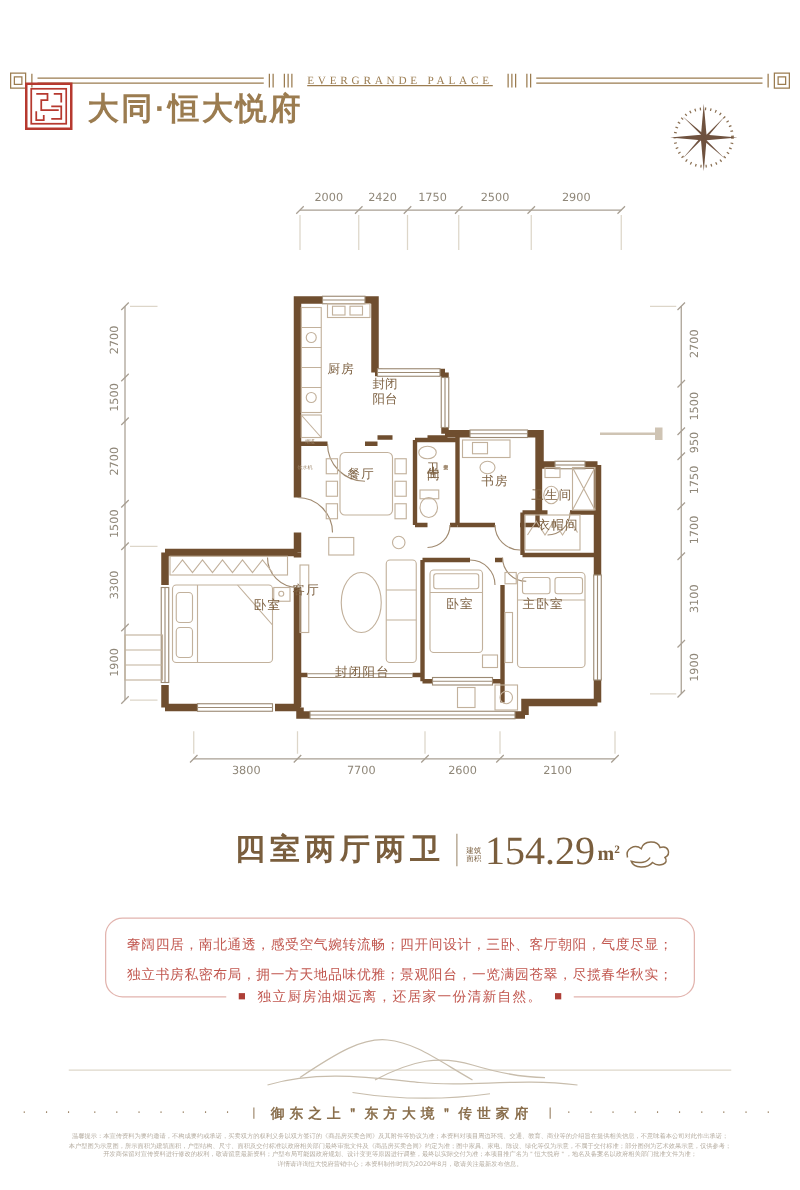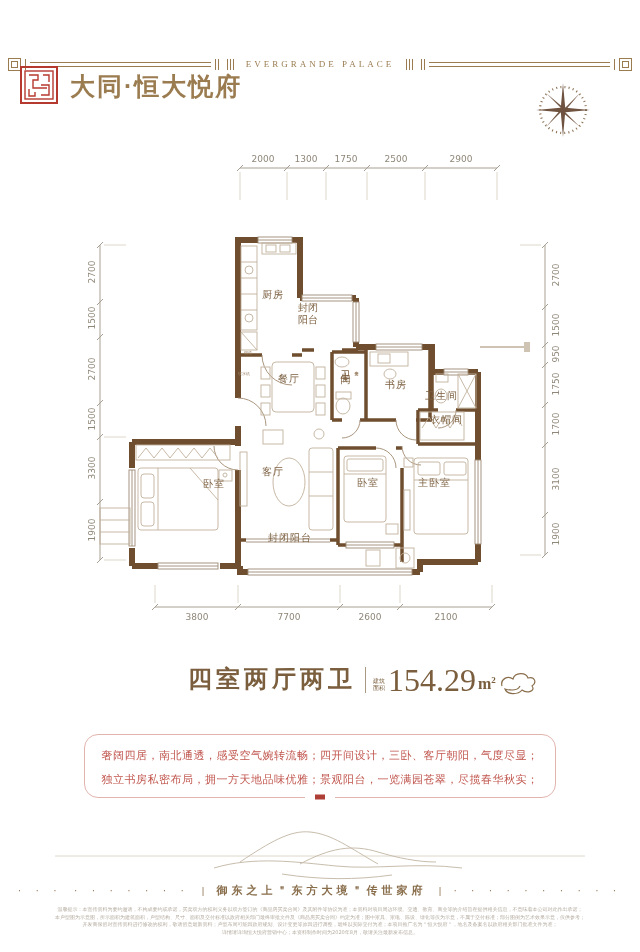--- a/index.html
+++ b/index.html
@@ -8,21 +8,21 @@
   
   .top-border{position:absolute;top:57px;left:8px;right:8px;height:14px;
               display:flex;align-items:center;color:#9b7c50;}
   .end-orn{width:11px;height:11px;border:1px solid #9b7c50;flex:0 0 auto;
            background:repeating-linear-gradient(45deg,#c9b львів08a 0 1px,transparent 1px 3px);}
   .orn-inner{width:5px;height:5px;border:1px solid #9b7c50;margin:2px auto;}
   .hline{flex:1;height:3px;border-top:1px solid #9b7c50;border-bottom:1px solid #9b7c50;}
   .vbars{display:flex;gap:2px;margin:0 4px;flex:0 0 auto;}
   .vbars i{display:block;width:1px;height:11px;background:#9b7c50;}
   .banner-text{font-family:"Liberation Serif",serif;font-size:9px;letter-spacing:3px;
-               margin:0 8px;white-space:nowrap;}
+               margin:0 8px;white-space:nowrap;text-decoration:underline;}
   .seal{position:absolute;left:20px;top:66px;width:38px;height:38px;border:2px solid #b6392f;
         box-sizing:border-box;padding:2px;}
   .brand-title{position:absolute;left:70px;top:70px;font-family:Liberation Sans, sans-serif;
                font-weight:700;font-size:25px;color:#9b7c50;letter-spacing:2px;}
   
   .dim{position:absolute;width:40px;text-align:center;font-size:9px;color:#8f8779;}
   .dimv{position:absolute;width:40px;text-align:center;font-size:9px;color:#8f8779;
         transform:rotate(-90deg);}
   
   .room{position:absolute;color:#7d6142;font-size:10px;letter-spacing:1px;white-space:nowrap;}
@@ -295,21 +295,21 @@
       <rect x="366" y="550" width="14" height="16"></rect>
     </g>
 
     <g stroke="#cfc4b4" stroke-width="2">
       <path d="M480,347 L524,347"></path>
         <rect x="524" y="342" width="6" height="10" fill="#cfc4b4" stroke="none"></rect>
     </g>
   </svg>
 
   <span class="dim" style="left:243px;top:154px">2000</span>
-  <span class="dim" style="left:286px;top:154px">1300</span>
+  <span class="dim" style="left:286px;top:154px">2420</span>
   <span class="dim" style="left:326px;top:154px">1750</span>
   <span class="dim" style="left:376px;top:154px">2500</span>
   <span class="dim" style="left:441px;top:154px">2900</span>
 
   <span class="dimv" style="left:72px;top:267px">2700</span>
   <span class="dimv" style="left:72px;top:313px">1500</span>
   <span class="dimv" style="left:72px;top:364px">2700</span>
   <span class="dimv" style="left:72px;top:414px">1500</span>
   <span class="dimv" style="left:72px;top:463px">3300</span>
   <span class="dimv" style="left:72px;top:525px">1900</span>
@@ -329,21 +329,21 @@
 
   <span class="room" style="left:262px;top:288px">厨房</span>
   <span class="room wrap" style="left:298px;top:302px">封闭阳台</span>
   <span class="room" style="left:278px;top:372px">餐厅</span>
   <span class="room vert" style="left:338px;top:362px">卫生间</span>
   <span class="note vert" style="left:354px;top:368px">安全使用</span>
   <span class="room" style="left:385px;top:378px">书房</span>
   <span class="room" style="left:425px;top:389px">卫生间</span>
   <span class="room" style="left:430px;top:413px">衣帽间</span>
   <span class="room" style="left:203px;top:477px">卧室</span>
-  <span class="room" style="left:262px;top:465px">客厅</span>
+  <span class="room" style="left:234px;top:465px">客厅</span>
   <span class="room" style="left:357px;top:476px">卧室</span>
   <span class="room" style="left:418px;top:476px">主卧室</span>
   <span class="room" style="left:268px;top:531px">封闭阳台</span>
   <span class="note" style="left:244px;top:350px">烟道</span>
   <span class="note" style="left:238px;top:371px">饮水机</span>
 
   <div class="unit-row">
     <span class="unit-title">四室两厅两卫</span>
     <span class="unit-div"></span>
     <span class="area-prefix">
@@ -358,20 +358,21 @@
   </div>
 
   <div class="desc-box">
     <div class="desc-lines">
       <div>奢阔四居，南北通透，感受空气婉转流畅；四开间设计，三卧、客厅朝阳，气度尽显；</div>
       <div>独立书房私密布局，拥一方天地品味优雅；景观阳台，一览满园苍翠，尽揽春华秋实；</div>
     </div>
     <div class="desc-bottom">
       <span class="desc-bottom-inner">
         <span class="red-sq"></span>
+        <span class="desc3">独立厨房油烟远离，还居家一份清新自然。</span>
         <span class="red-sq"></span>
       </span>
     </div>
   </div>
 
   <svg style="position:absolute;left:0;top:822px;" width="640" height="66" viewBox="0 0 640 66">
     <path d="M55,34 L585,34" stroke="#ded7ca" stroke-width="1" fill="none"></path>
     <g stroke="#c8bdac" stroke-width="1" fill="none">
       <path d="M240,40 C270,20 290,8 310,10 C332,12 350,26 378,42"></path>
       <path d="M300,42 C330,26 352,22 378,30 C398,36 418,40 436,40"></path>

